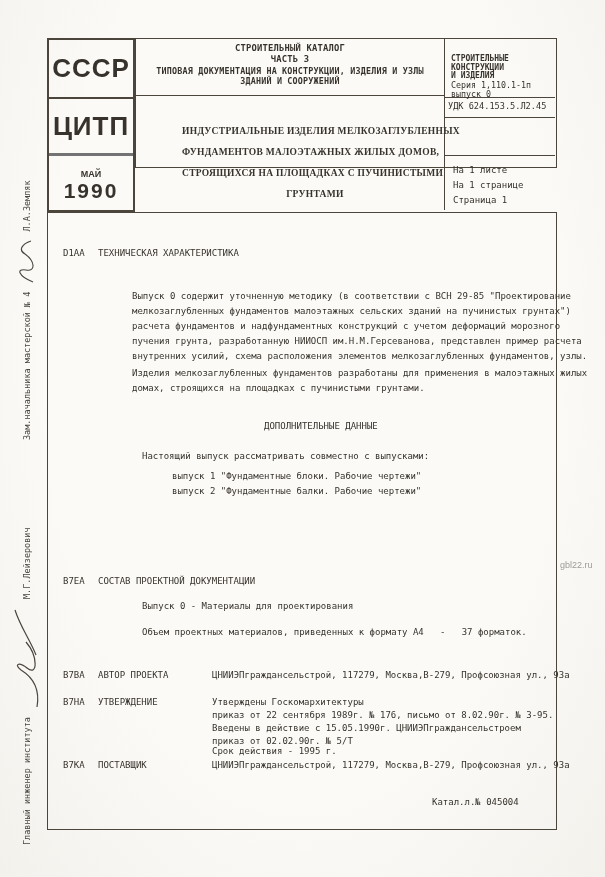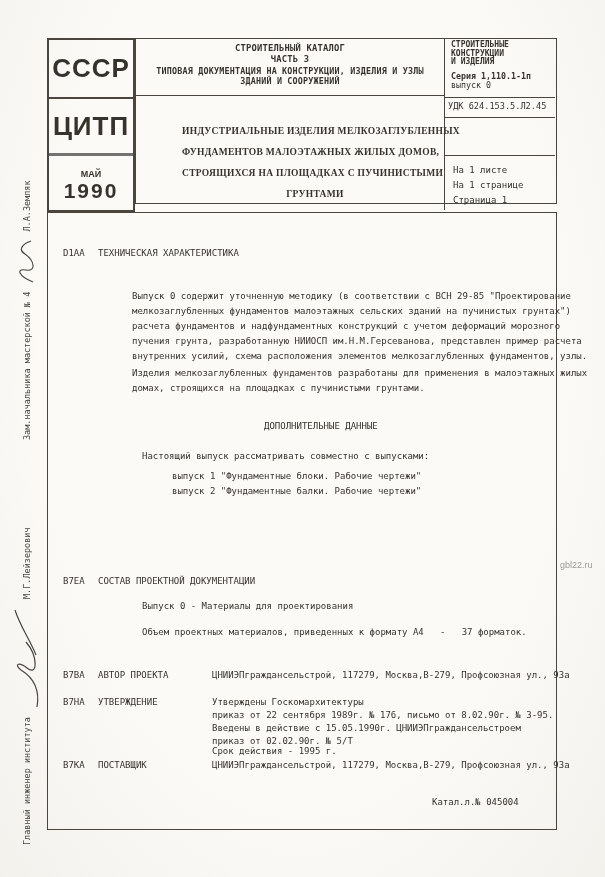--- a/index.html
+++ b/index.html
@@ -32,21 +32,21 @@
   </div>
   <div class="stamp-cell" style="top:59px;height:57px;border-bottom:3px solid #737373;">
     <span class="sans" style="font-size:26px;font-weight:bold;letter-spacing:1px;">ЦИТП</span>
   </div>
   <div class="stamp-cell" style="top:116px;height:60px;flex-direction:column;justify-content:center;">
     <span class="sans" style="font-size:9px;font-weight:bold;">МАЙ</span>
     <span class="sans" style="font-size:21px;font-weight:bold;letter-spacing:2px;">1990</span>
   </div>
 </div>
 
-<div class="bx" style="left:135px;top:38px;width:422px;height:166px;">
+<div class="bx" style="left:135px;top:38px;width:422px;height:130px;">
 
   <div class="vrule" style="left:308px;top:0;height:171px;"></div>
 
   <div class="rule" style="left:0;top:56px;width:308px;"></div>
 
   <div class="rule" style="left:308px;top:58px;width:111px;"></div>
   <div class="rule" style="left:308px;top:78px;width:111px;"></div>
   <div class="rule" style="left:308px;top:116px;width:111px;"></div>
 
   <div class="abs" style="left:0;top:4px;width:308px;text-align:center;">
@@ -56,25 +56,25 @@
     <div class="hdr-small" style="font-size:8.4px;">ЗДАНИЙ И СООРУЖЕНИЙ</div>
   </div>
 
   <div class="abs" style="left:46px;top:82px;width:266px;">
     <div class="title-line">ИНДУСТРИАЛЬНЫЕ ИЗДЕЛИЯ МЕЛКОЗАГЛУБЛЕННЫХ</div>
     <div class="title-line">ФУНДАМЕНТОВ МАЛОЭТАЖНЫХ ЖИЛЫХ ДОМОВ,</div>
     <div class="title-line">СТРОЯЩИХСЯ НА ПЛОЩАДКАХ С ПУЧИНИСТЫМИ</div>
     <div class="title-line" style="text-align:center;">ГРУНТАМИ</div>
   </div>
 
-  <div class="abs" style="left:315px;top:2px;width:104px;">
+  <div class="abs" style="left:315px;top:16px;width:104px;">
     <div style="font-size:8px;font-weight:bold;line-height:8.5px;">СТРОИТЕЛЬНЫЕ</div>
     <div style="font-size:8px;font-weight:bold;line-height:8.5px;">КОНСТРУКЦИИ</div>
     <div style="font-size:8px;font-weight:bold;line-height:8.5px;">И ИЗДЕЛИЯ</div>
-    <div style="font-size:8.3px;margin-top:5px;line-height:9px;font-weight:bold;">Серия 1,110.1-1п</div>
+    <div style="font-size:8.3px;line-height:9px;">Серия 1,110.1-1п</div>
     <div style="font-size:8.3px;line-height:9px;">выпуск 0</div>
   </div>
 
   <div class="abs" style="left:312px;top:62px;width:108px;font-size:8.6px;">УДК 624.153.5.Л2.45</div>
 
   <div class="abs" style="left:317px;top:124px;width:104px;">
     <div style="font-size:9px;line-height:15px;">На 1 листе</div>
     <div style="font-size:9px;line-height:15px;">На 1 странице</div>
     <div style="font-size:9px;line-height:15px;">Страница 1</div>
   </div>

